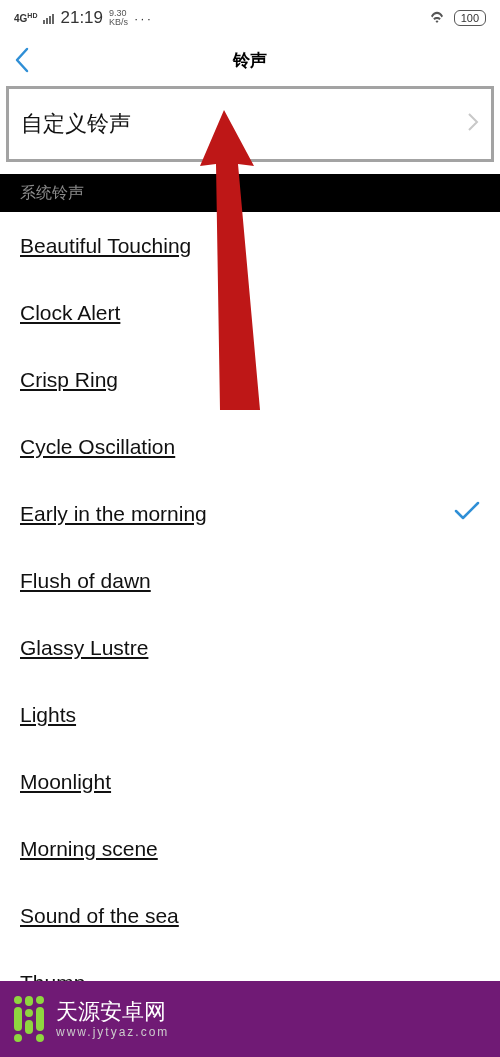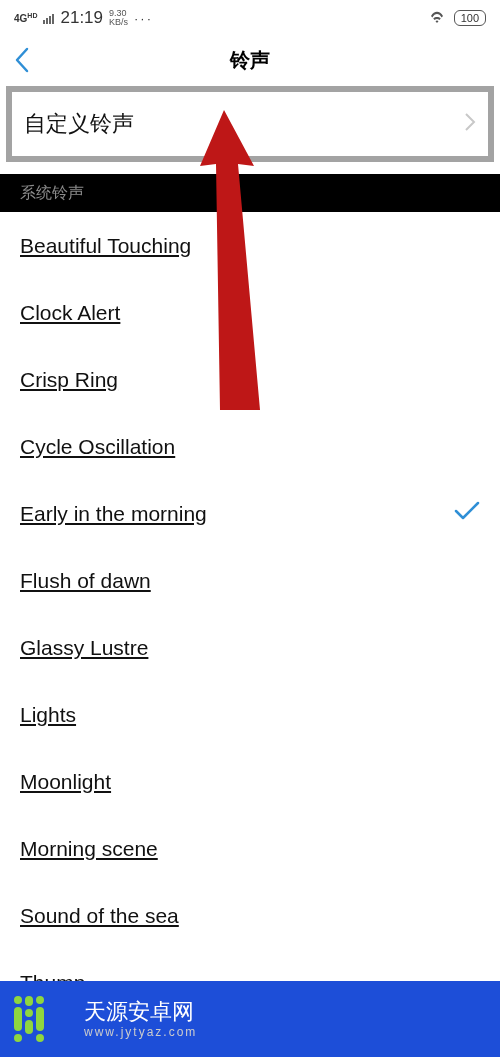--- a/index.html
+++ b/index.html
@@ -40,24 +40,24 @@
       display:flex;
       align-items:center;
       justify-content:center;
       position:relative;
     }
     .back-btn {
       position:absolute; left:14px; top:0; bottom:0;
       display:flex; align-items:center;
       cursor:pointer;
     }
-    .title { font-size:20px; font-weight:600; }
+    .title { font-size:17px; font-weight:600; }
 
     .highlight-box {
-      border:6px solid #a3a3a3;
+      border:3px solid #a3a3a3;
       margin: 2px 6px 4px 6px;
       padding: 18px 12px;
       display:flex;
       align-items:center;
       justify-content:space-between;
       position:relative;
       height:76px;
     }
     .highlight-label { font-size:22px; color:#111; }
     .chev { color:#c8c8c8; }
@@ -86,26 +86,25 @@
     .arrow-overlay {
       position:absolute;
       left:180px; top:110px;
       pointer-events:none;
     }
 
     .footer-bar {
       position:absolute;
       left:0; right:0; bottom:0;
       height:76px;
-      background:#1d4ed8;
+      background:#701a75;
       display:flex;
       align-items:center;
       padding:0 14px;
       color:#fff;
-      gap:28px;
     }
     .footer-logo {
       display:flex; gap:3px; margin-right:12px;
     }
     .footer-logo .col{ display:flex; flex-direction:column; gap:3px;}
     .footer-logo .dot{ width:8px; height:8px; border-radius:50%; background:#8fd63f;}
     .footer-logo .bar{ width:8px; height:24px; border-radius:4px; background:#8fd63f;}
     .footer-txt .zh{ font-size:22px; font-weight:500;}
     .footer-txt .url{ font-size:12px; letter-spacing:2px; color:#ccc;}
     .footer-txt{line-height:1.2;}

